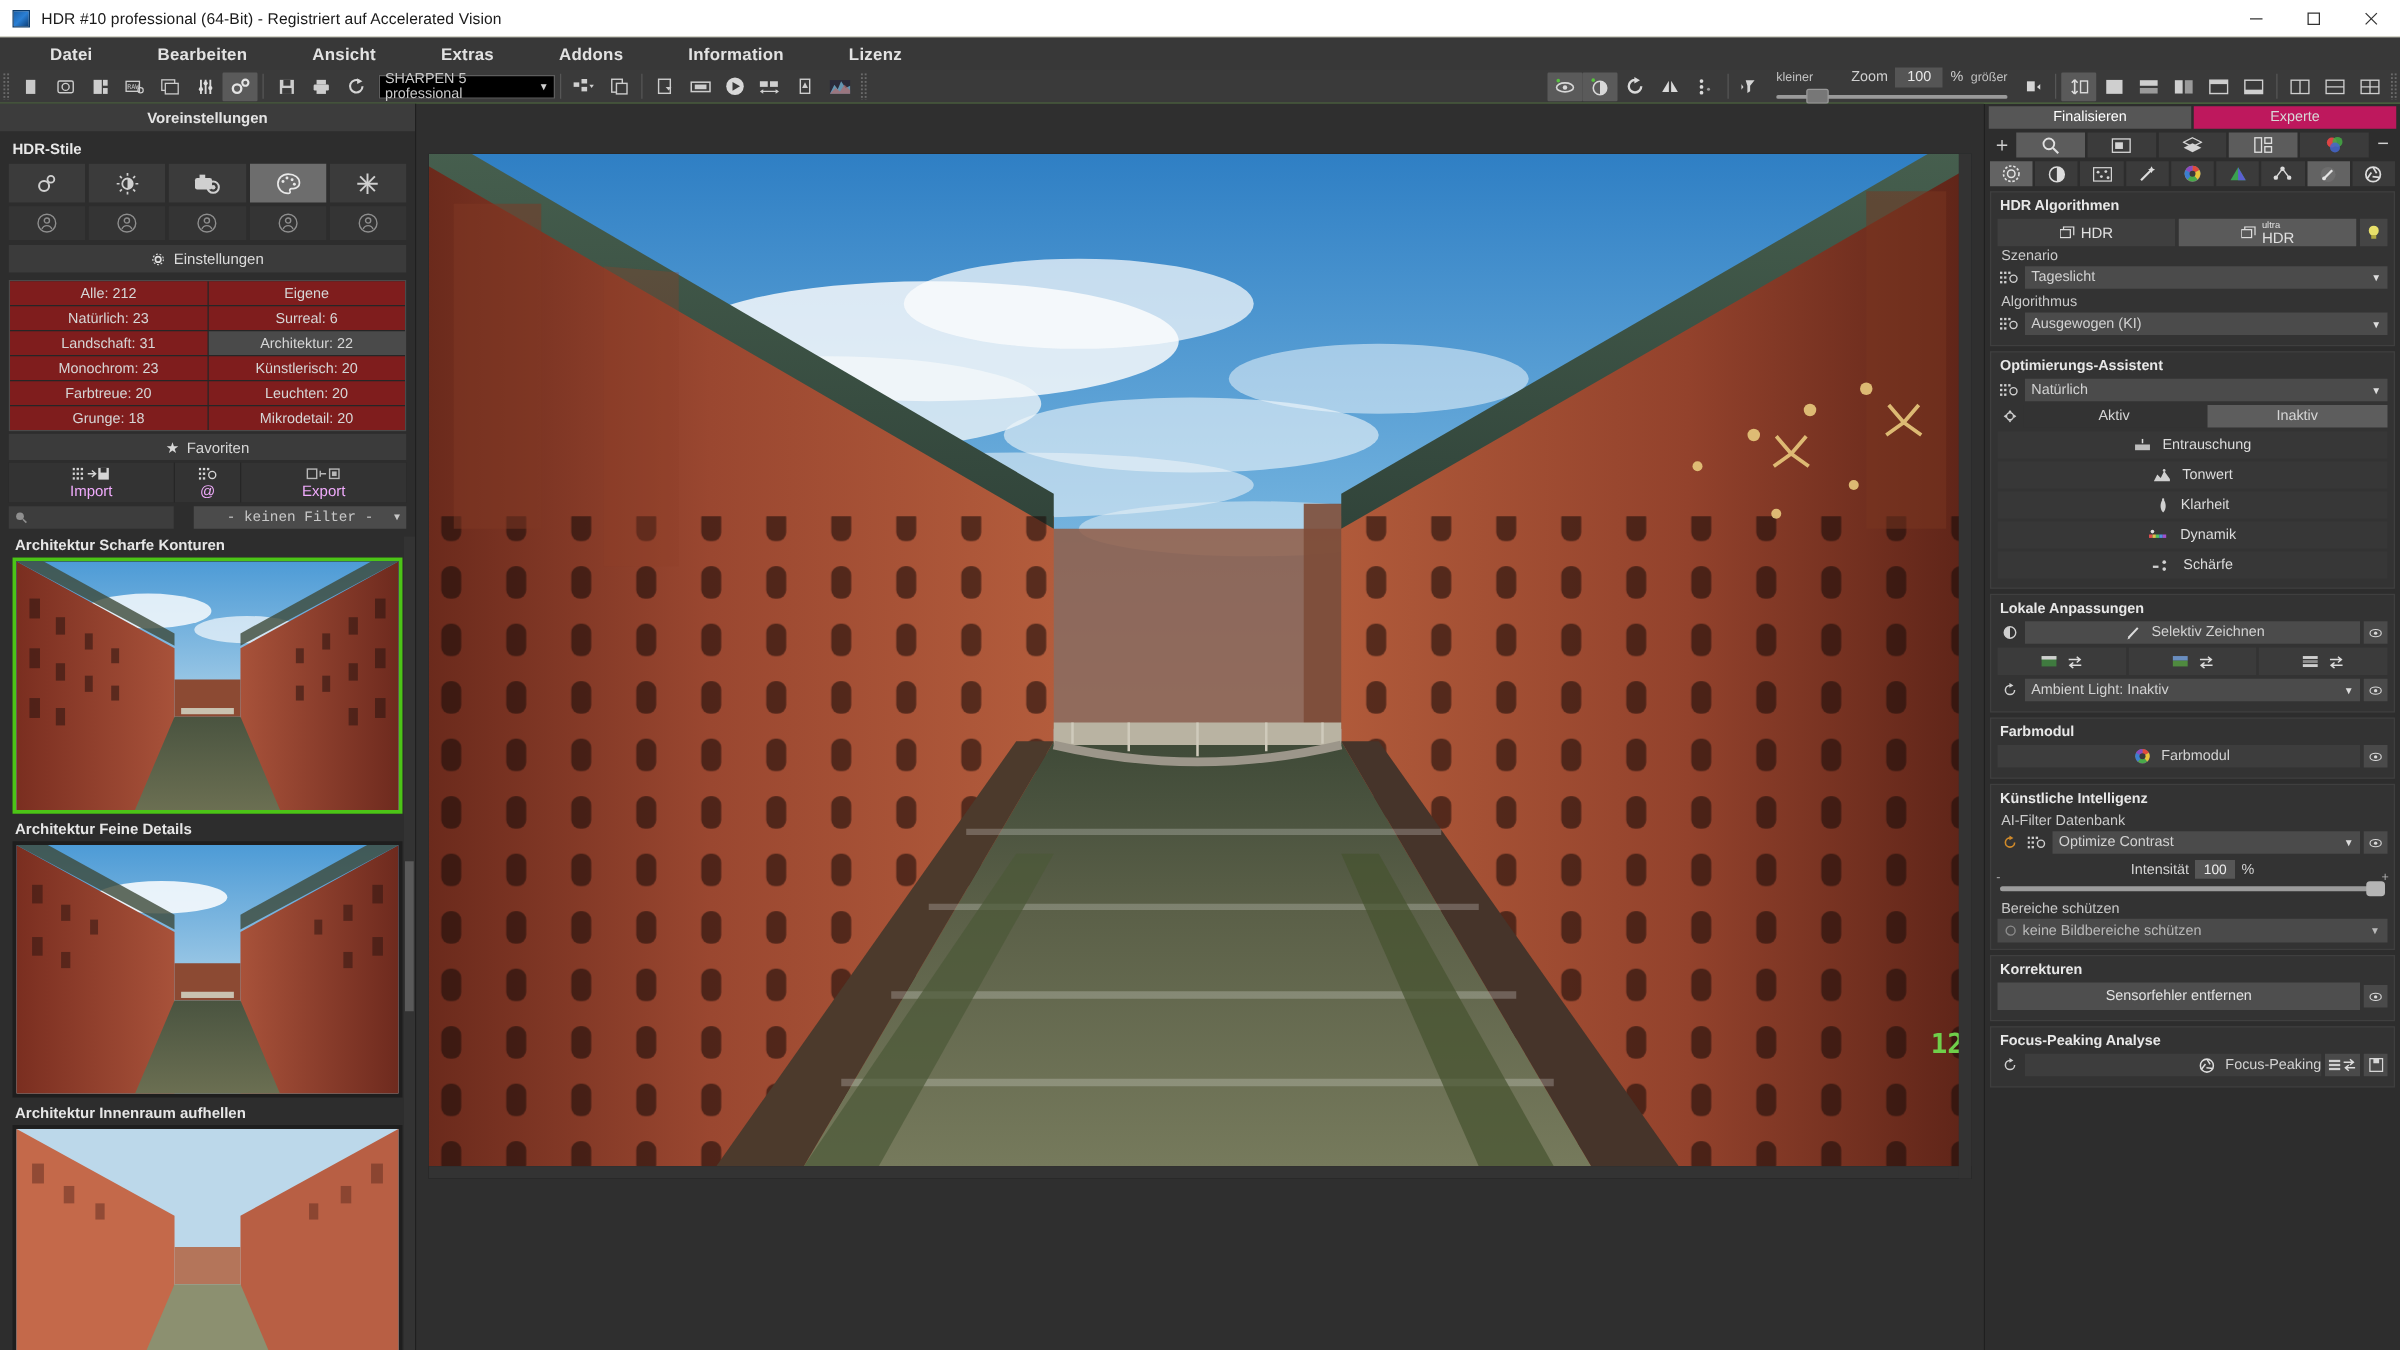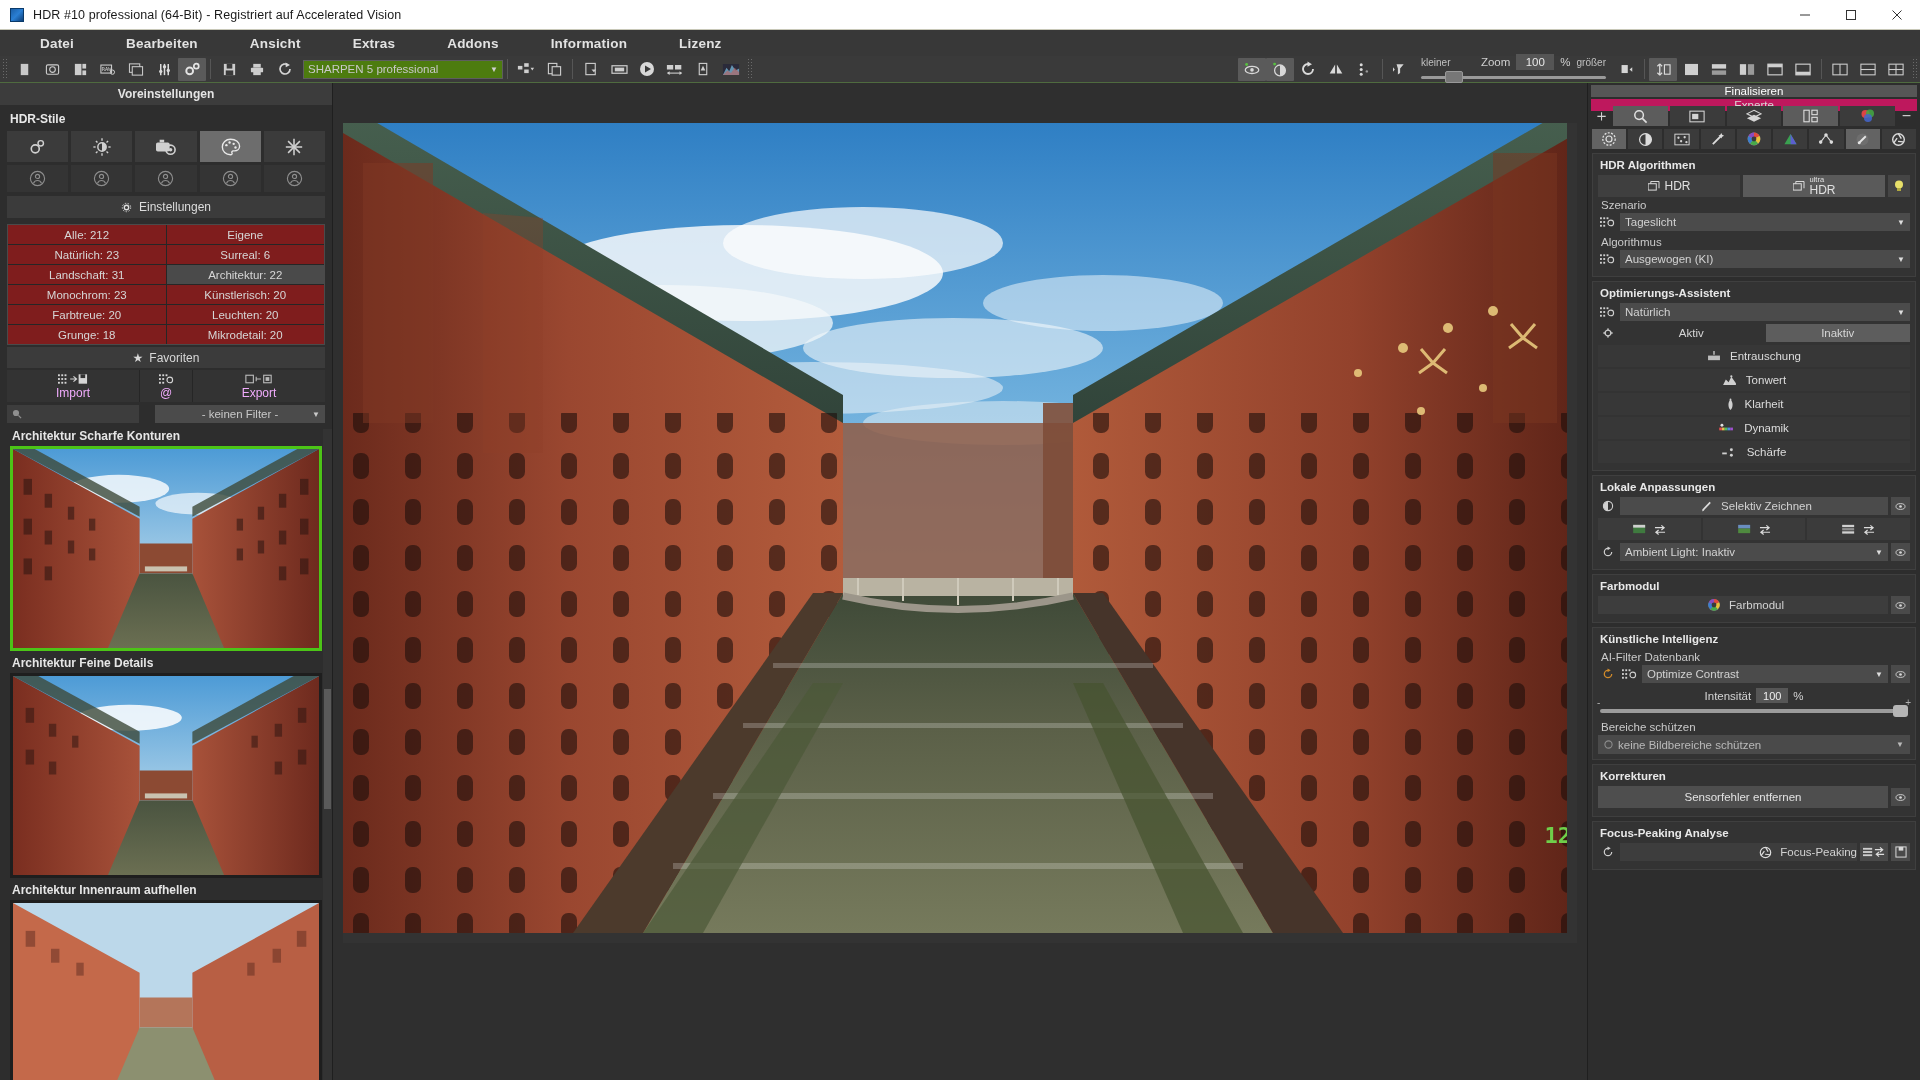--- a/index.html
+++ b/index.html
@@ -27,21 +27,21 @@
   
   #toolbar { height:27px; background:#3a3a3a; display:flex; align-items:center;
     border-bottom:1px solid #4f6b3f; position:relative; }
   .tgrip { width:6px;height:22px;margin:0 2px 0 2px;
     background-image:radial-gradient(#6a6a6a 35%, transparent 36%);
     background-size:3px 3px; flex:none; }
   .tbtn { width:28px;height:23px; display:flex;align-items:center;justify-content:center;
     color:#d8d8d8; flex:none; border-radius:1px; }
   .tbtn.sel { background:#5a5a5a; }
   .tsep { width:1px;height:20px;background:#565656;margin:0 4px; flex:none; }
-  .tcombo { width:200px;height:19px;background:#4d7c0f;border:1px solid #5e5e5e;
+  .tcombo { width:141px;height:19px;background:#000000;border:1px solid #5e5e5e;
     display:flex;align-items:center;padding:0 4px;font-size:11.5px;color:#c9c9c9;
     margin-left:4px; position:relative;}
   .tcombo .arw { margin-left:auto; font-size:8px; color:#d0d0d0;}
   .tright { margin-left:auto; display:flex; align-items:center; height:27px; }
   .zoomgrp { display:flex; align-items:center; gap:4px; padding:0 6px; position:relative;}
   .zlabel { font-size:10px; color:#c0c0c0; }
   .zoomtxt { font-size:11.5px; color:#cfcfcf; }
   .zoomval { width:38px;height:16px;background:#555;display:flex;align-items:center;
     justify-content:center;font-size:11.5px;color:#e8e8e8; }
   .zslider { width:185px;height:14px; position:relative; }
@@ -70,21 +70,21 @@
   .cat .c { height:19px;background:#7f1d1d;display:flex;align-items:center;justify-content:center;
     font-size:11.5px;color:#d6d6d6;}
   .cat .c.hl { background:#4a4a4a; }
   .favrow { margin:0 7px; height:21px;background:#3b3b3b;display:flex;align-items:center;
     justify-content:center;gap:6px;font-size:12px;color:#d8d8d8;}
   .ierow { margin:2px 7px 0; display:grid;grid-template-columns:1fr 52px 1fr; gap:1px;
     background:#262626;}
   .ie { background:#333;display:flex;flex-direction:column;align-items:center;
     justify-content:center;padding:3px 0 2px;color:#f0abfc; }
   .ie .lab { font-size:12px; margin-top:1px;}
-  .filterrow { margin:3px 7px 0; display:flex; gap:16px;}
+  .filterrow { margin:3px 7px 0; display:flex; gap:16px;font-family:Liberation Mono, monospace;}
   .srchbox { flex:1;height:18px;background:#3d3d3d;display:flex;align-items:center;
     padding-left:5px;gap:4px;color:#8f8f8f;font-size:11px;}
   .fsel { width:170px;height:18px;background:#4b4b4b;display:flex;align-items:center;
     justify-content:center;font-size:11.5px;color:#c8c8c8; position:relative;}
   .fsel .arw{position:absolute;right:5px;font-size:8px;}
   #presetlist { flex:1; overflow:hidden; margin-top:6px; position:relative; }
   .pitem { margin:0 10px 5px 10px; position:relative; }
   .pname { font-size:12px;font-weight:bold;color:#e6e6e6;margin-bottom:3px;padding-left:2px;}
   .pthumb { height:205px; border:3px solid transparent; position:relative; overflow:hidden;
     background:#1e1e1e; }
@@ -100,21 +100,21 @@
   #canvas { width:1234px;height:820px; position:relative; overflow:hidden;
     background:#1a1a1a; }
   .scrollh { position:absolute;left:0;right:0;bottom:0;height:10px;background:#333; }
   .scrollv { position:absolute;right:0;top:0;bottom:0;width:10px;background:#333; }
   .wm { position:absolute; right:6px; bottom:95px; font-size:22px; font-weight:bold;
     color:#6fcf4a; font-family:"DejaVu Sans Mono", monospace;}
 
   
   #right { width:333px; background:#2d2d2d; border-left:1px solid #1f1f1f;
     display:flex; flex-direction:column; }
-  .rtabs { display:flex; height:20px; gap:2px; padding:2px 3px 0;flex-direction:column; }
+  .rtabs { display:flex; height:20px; gap:2px; padding:2px 3px 0; }
   .rtab { flex:1; background:#be185d; display:flex;align-items:center;justify-content:center;
     font-size:11.5px;color:#d8d8d8;}
   .rtab.sel { background:#565656; color:#fff; }
   .ricons1 { display:flex; gap:2px; padding:3px 4px 0; }
   .ricons1 .rb { flex:1;height:20px;background:#3b3b3b;display:flex;align-items:center;
     justify-content:center;color:#d2d2d2;}
   .ricons1 .rb.narrow{flex:0 0 19px;background:transparent;}
   .ricons1 .rb.sel{background:#5c5c5c;}
   .ricons2 { display:flex; gap:2px; padding:3px 4px 4px; }
   .ricons2 .rb { flex:1;height:20px;background:#3b3b3b;display:flex;align-items:center;

